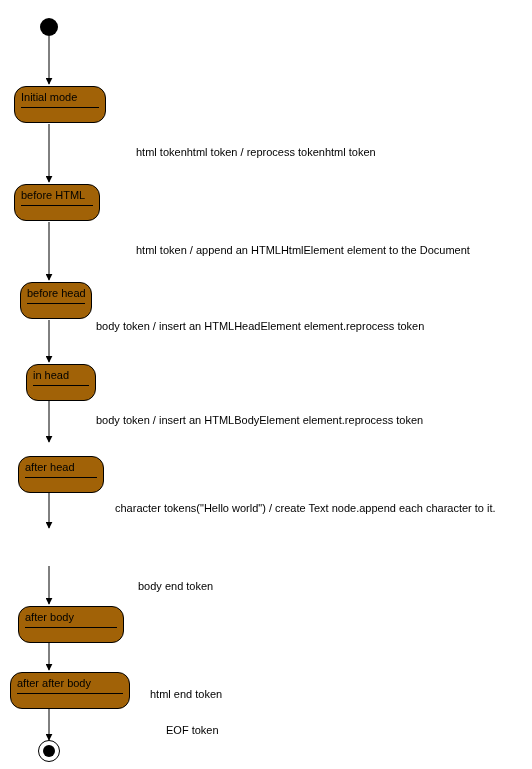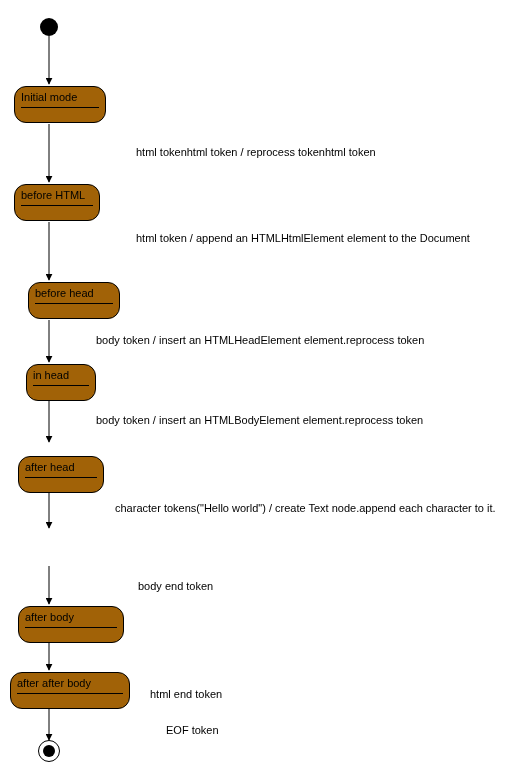--- a/index.html
+++ b/index.html
@@ -109,28 +109,28 @@
     <div class="line"></div>
   </div>
 
   <div class="edge-label" style="left:136px; top:146px;">html tokenhtml token / reprocess tokenhtml token</div>
 
   <div class="state" style="left:14px; top:184px; width:86px;">
     <div class="title">before HTML</div>
     <div class="line"></div>
   </div>
 
-  <div class="edge-label" style="left:136px; top:232px;">html token / append an HTMLHtmlElement element to the Document</div>
+  <div class="edge-label" style="left:136px; top:244px;">html token / append an HTMLHtmlElement element to the Document</div>
 
-  <div class="state" style="left:28px; top:282px; width:92px;">
+  <div class="state" style="left:20px; top:282px; width:72px;">
     <div class="title">before head</div>
     <div class="line"></div>
   </div>
 
-  <div class="edge-label" style="left:96px; top:334px;">body token / insert an HTMLHeadElement element.reprocess token</div>
+  <div class="edge-label" style="left:96px; top:320px;">body token / insert an HTMLHeadElement element.reprocess token</div>
 
   <div class="state" style="left:26px; top:364px; width:70px;">
     <div class="title">in head</div>
     <div class="line"></div>
   </div>
 
   <div class="edge-label" style="left:96px; top:414px;">body token / insert an HTMLBodyElement element.reprocess token</div>
 
   <div class="state" style="left:18px; top:444px; width:86px;margin-top:12px;">
     <div class="title">after head</div>

